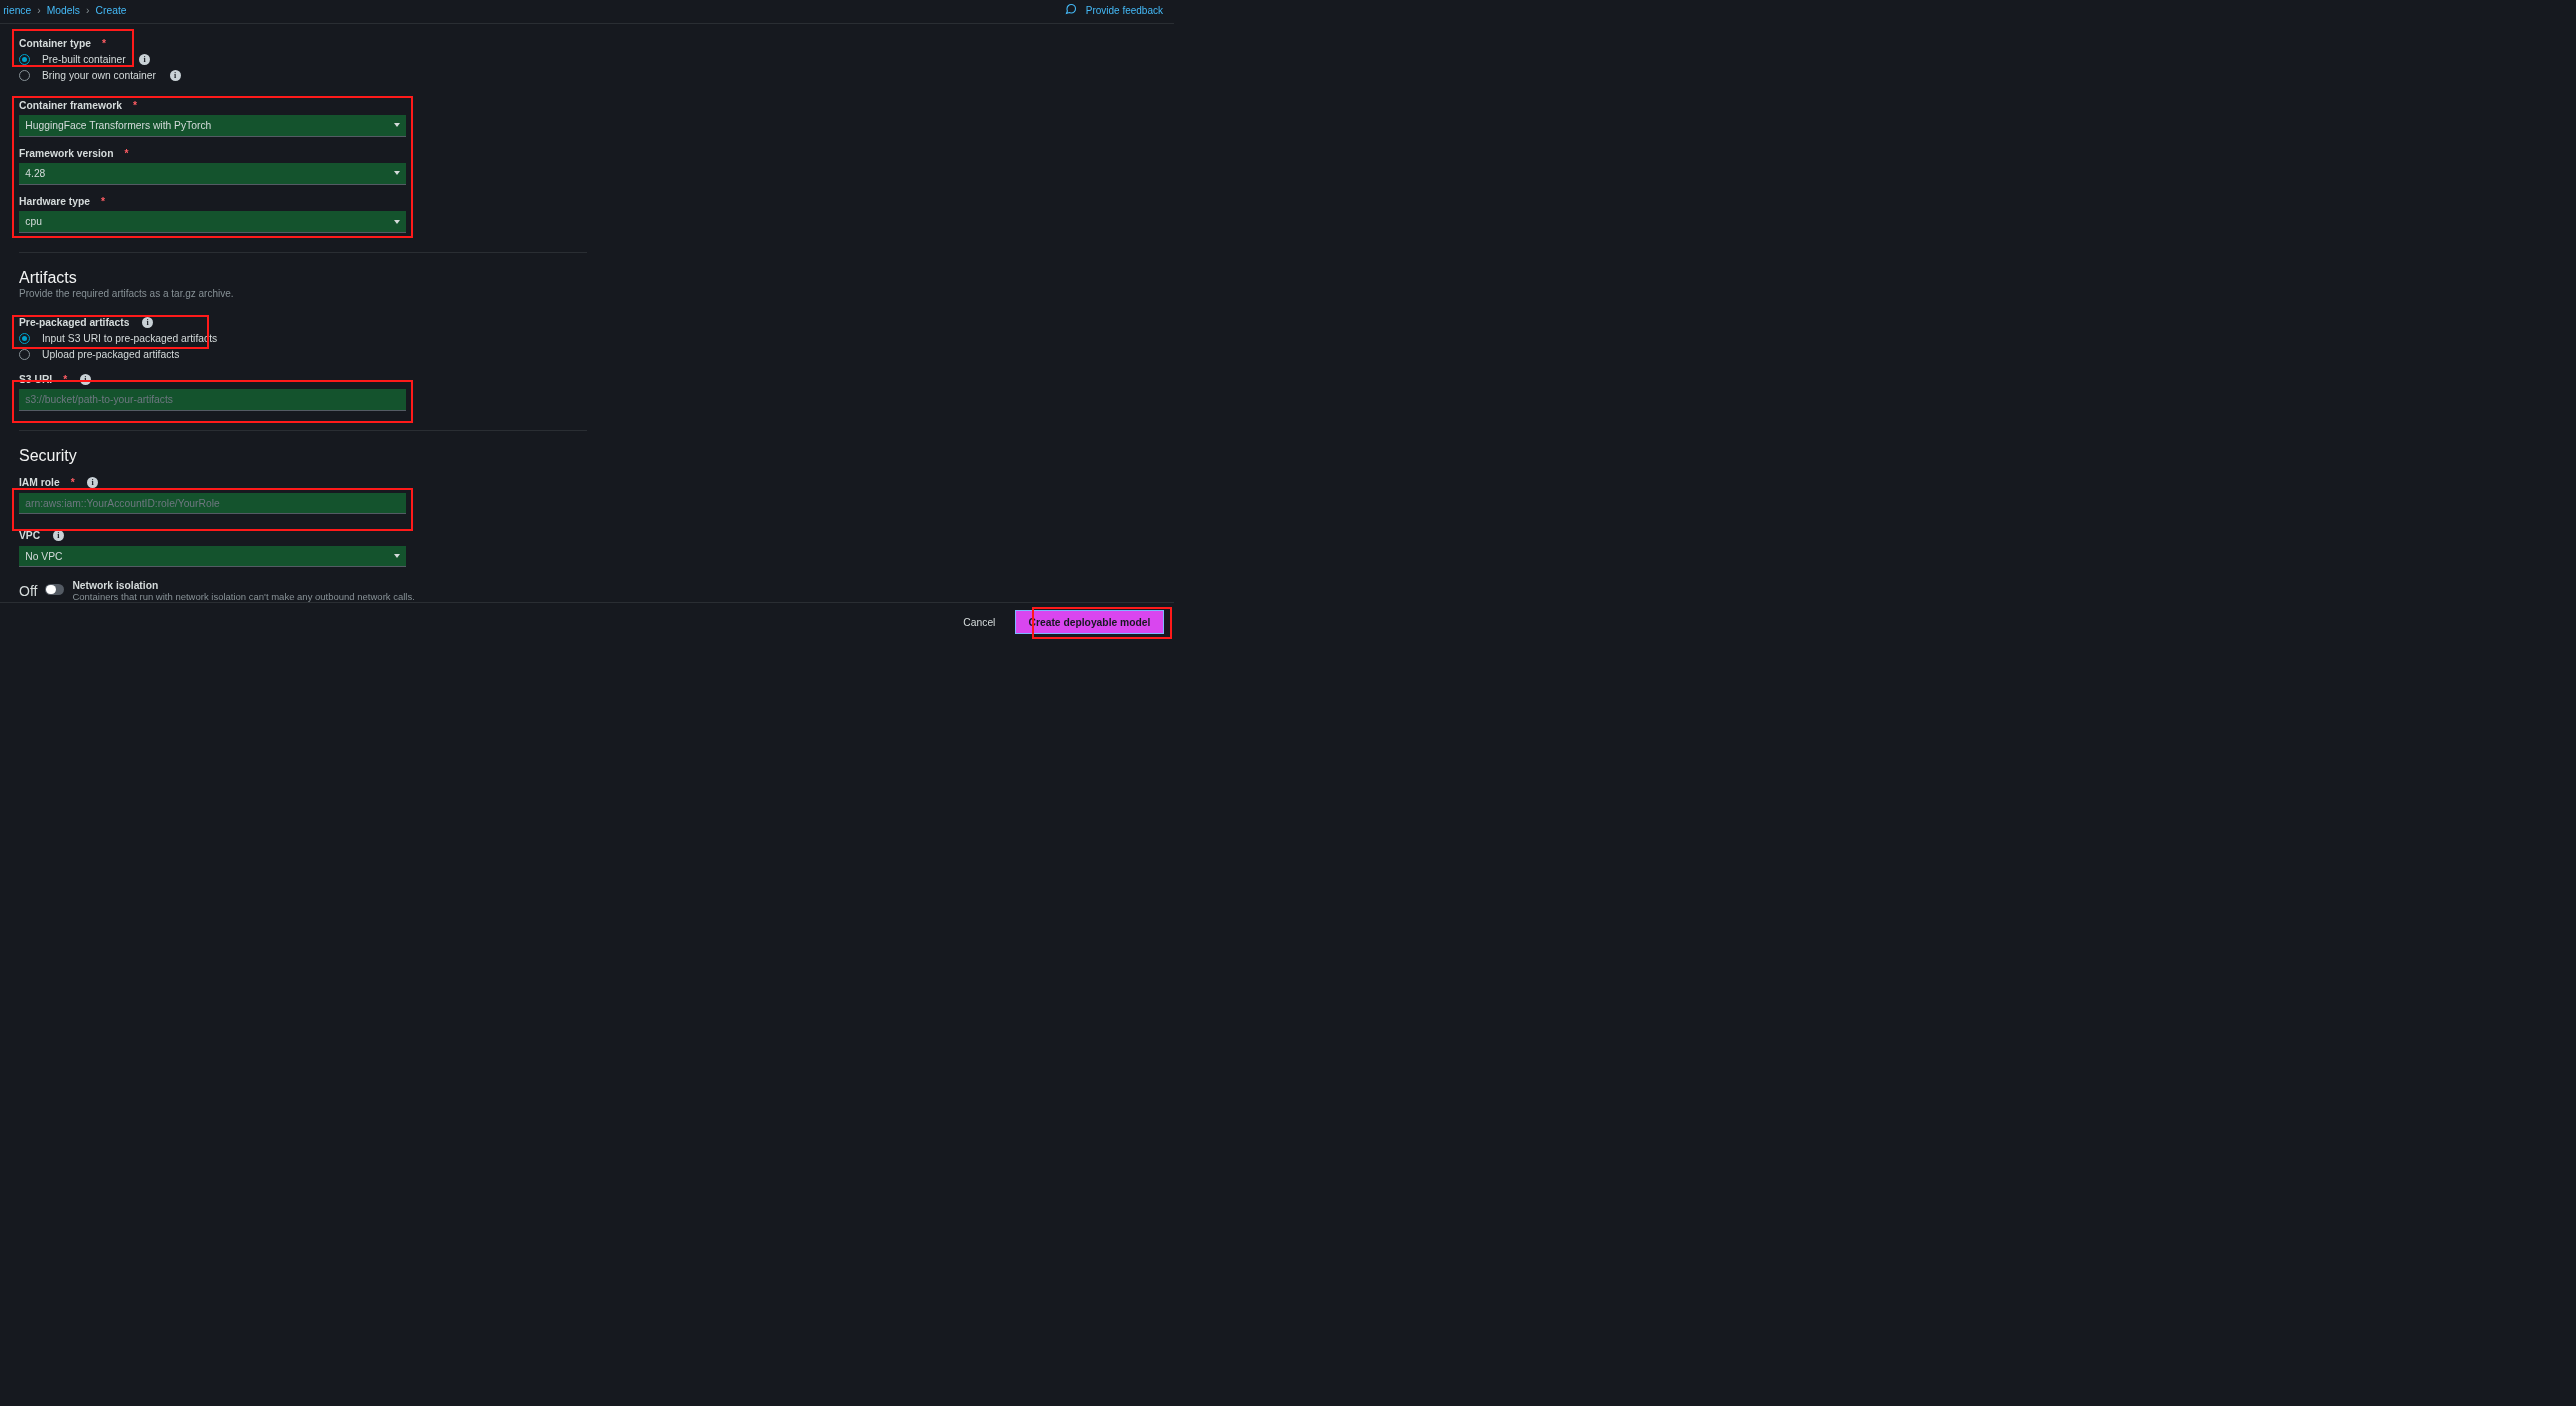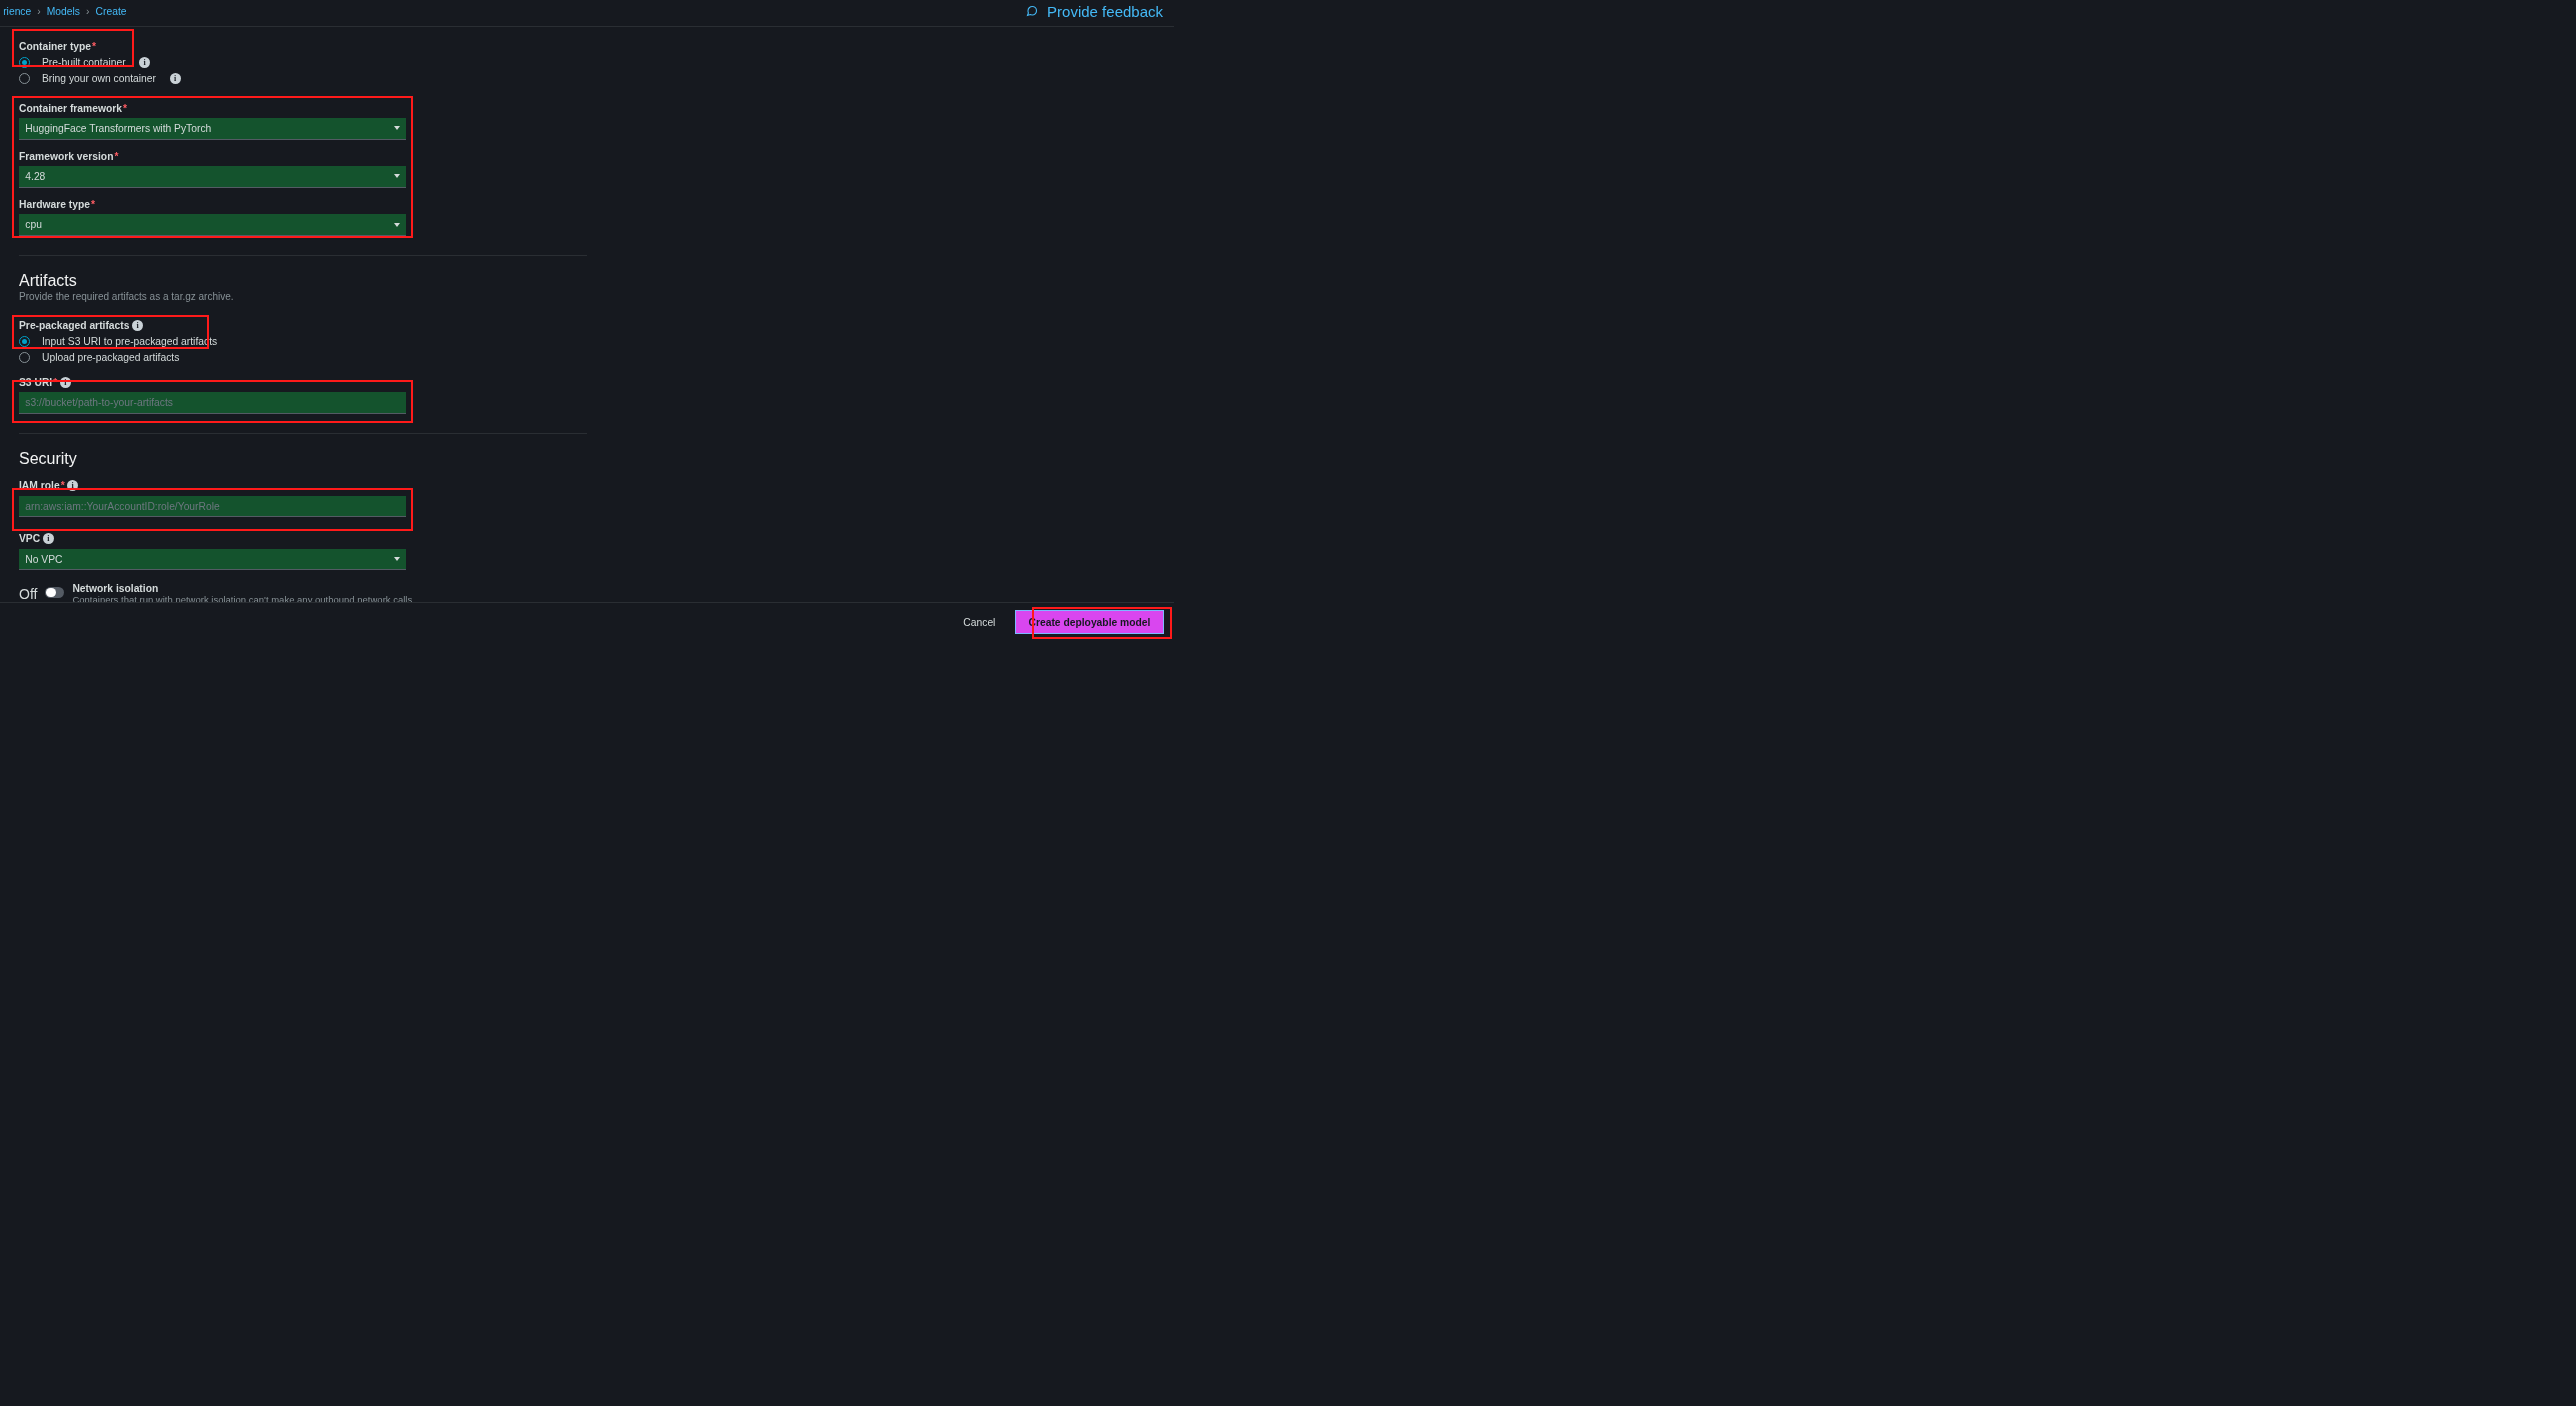--- a/index.html
+++ b/index.html
@@ -17,38 +17,38 @@
   
   .topbar {
     display: flex;
     justify-content: space-between;
     align-items: center;
     padding: 3.2px 11px 6.3px 3.2px;
     border-bottom: 0.8px solid #2a2e33;
   }
   .breadcrumbs { color: #44b9f6; font-size: 10.3px; }
   .breadcrumbs .sep { color: #879196; margin: 0 3.2px; }
-  .feedback { color: #44b9f6; font-size: 15px; display: flex; align-items: center; gap: 9px; cursor: pointer; text-align: right; }
+  .feedback { color: #44b9f6; font-size: 10px; display: flex; align-items: center; gap: 9px; cursor: pointer; text-align: right; }
 
   .content {
     padding: 14px 19px 0 19px;
   }
 
   .section-group {
     max-width: 568px;
   }
 
   .field-label {
     color: #d5dbdb;
     font-weight: 700;
     font-size: 10.3px;
     margin-bottom: 4.7px;
     display: flex;
     align-items: flex-end;
-    gap: 1px;
+    gap: 11px;
   }
   .req { color: #ff5d64; font-weight: 700; }
   .info-icon {
     display: inline-flex;
     width: 11px; height: 11px;
     border-radius: 50%;
     background: #c9d1d6;
     color: #16191f;
     align-items: center; justify-content: center;
     font-size: 8px; font-weight: 900;

